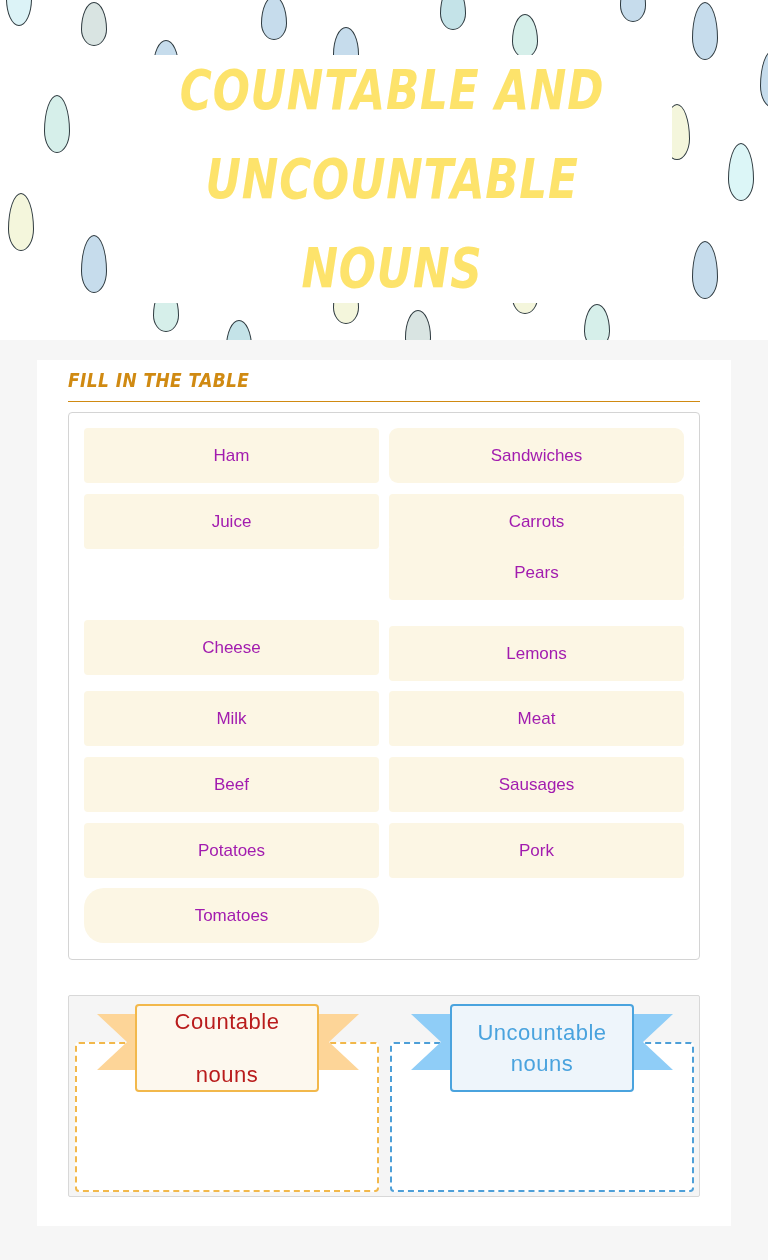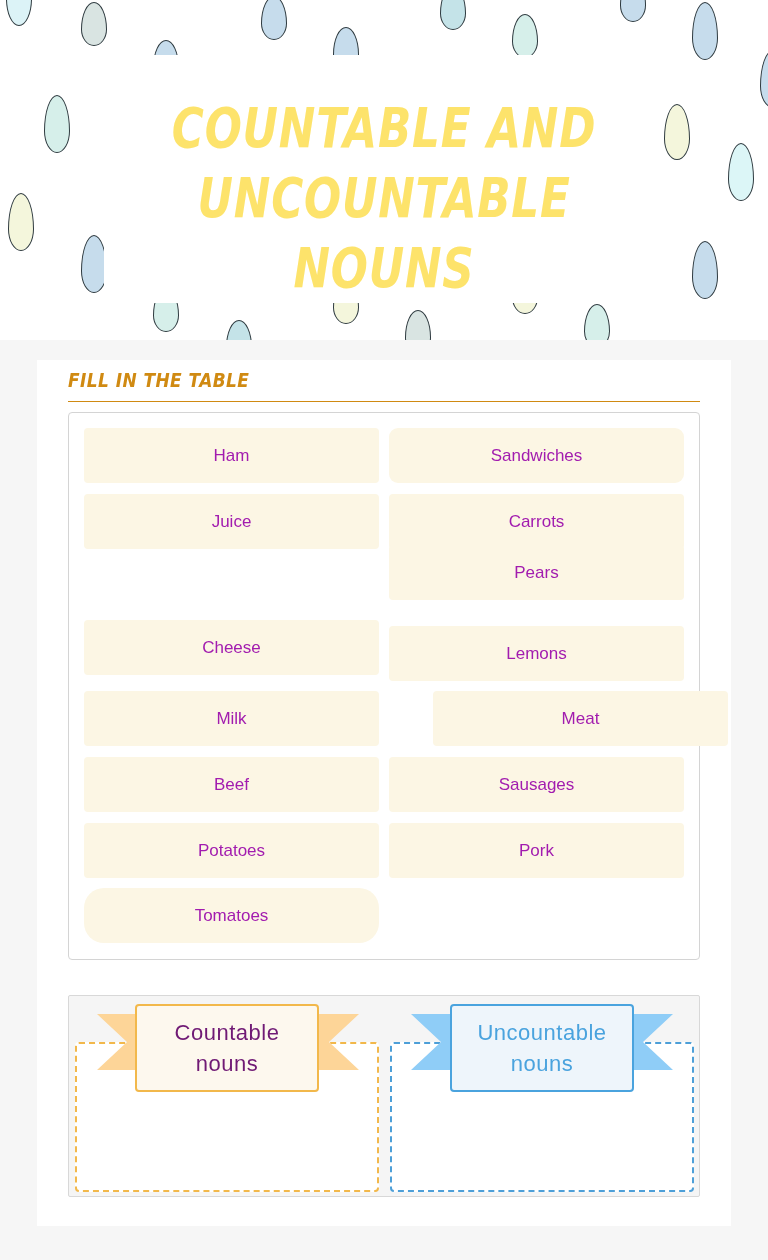--- a/index.html
+++ b/index.html
@@ -12,23 +12,23 @@
     .drop {
       position: absolute; width: 26px; height: 44px;
       border: 1.2px solid #2f3b40;
       border-radius: 50% 50% 50% 50% / 62% 62% 38% 38%;
       transform-origin: center;
     }
     .drop::before {
       content: ""; position: absolute; left: 50%; top: -9px; width: 0; height: 0;
     }
     .title-panel {
-      position: absolute; left: 104px; top: 55px; width: 560px; height: 248px;
+      position: absolute; left: 112px; top: 55px; width: 560px; height: 248px;
       background: #ffffff;
-      display: flex; flex-direction: column; align-items: center; justify-content: flex-end;
+      display: flex; flex-direction: column; align-items: center; justify-content: space-between;
     }
     .title-line {
       color: #fde36b; font-family: "DejaVu Sans", sans-serif; font-weight: bold;
       font-size: 56px; line-height: 70px; letter-spacing: 1px; text-transform: uppercase;
       transform: scaleX(0.78); white-space: nowrap; font-style: italic;
     }
 
     .card {
       position: absolute; left: 37px; top: 360px; width: 694px; height: 866px; background: #ffffff;
     }
@@ -62,21 +62,21 @@
     .drop-zone.uncountable { left: 321px; border-color: #4d9fd8; }
     .ribbon {
       position: absolute; top: 18px; width: 262px; height: 56px;
     }
     .ribbon svg { position: absolute; left: 0; top: 0; }
     .label-box {
       position: absolute; top: 8px; width: 184px; height: 88px; border: 2px solid; border-radius: 4px;
       display: flex; flex-direction: column; align-items: center; justify-content: center;
       font-size: 22px; line-height: 31px; letter-spacing: 0.5px;
     }
-    .label-box.countable { left: 66px; border-color: #f2b84b; background: #fdf8ee; color: #701a75; }
+    .label-box.countable { left: 66px; border-color: #f2b84b; background: #fdf8ee; color: #b91c1c; justify-content: space-between; }
     .label-box.uncountable { left: 381px; border-color: #4aa3de; background: #eef5fb; color: #4aa3de; }
   </style>
 </head>
 <body>
 
 <div class="header">
 
   <div>
     <div class="drop" style="left:6px;top:-18px;background:#dcf3f7;transform:rotate(180deg);"></div>
     <div class="drop" style="left:81px;top:2px;background:#d9e4e2;"></div>
@@ -141,21 +141,21 @@
       </div>
     <div class="word" style="left:320px;top:81px;">
         <span>Carrots</span>
       </div>
     <div class="word" style="left:320px;top:132px;">
         <span>Pears</span>
       </div>
     <div class="word" style="left:320px;top:213px;">
         <span>Lemons</span>
       </div>
-    <div class="word" style="left:320px;top:278px;margin-left:44px;">
+    <div class="word" style="left:320px;top:278px;">
         <span>Meat</span>
       </div>
     <div class="word" style="left:320px;top:344px;">
         <span>Sausages</span>
       </div>
     <div class="word" style="left:320px;top:410px;">
         <span>Pork</span>
       </div>
   </div>
 

